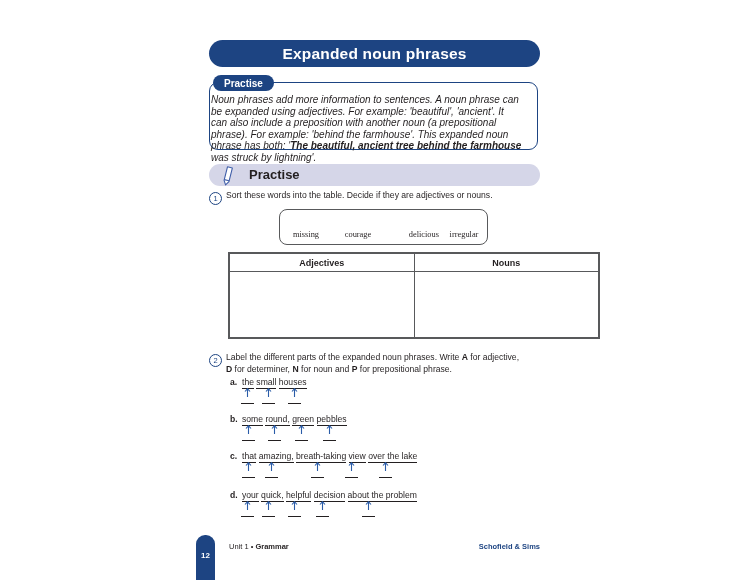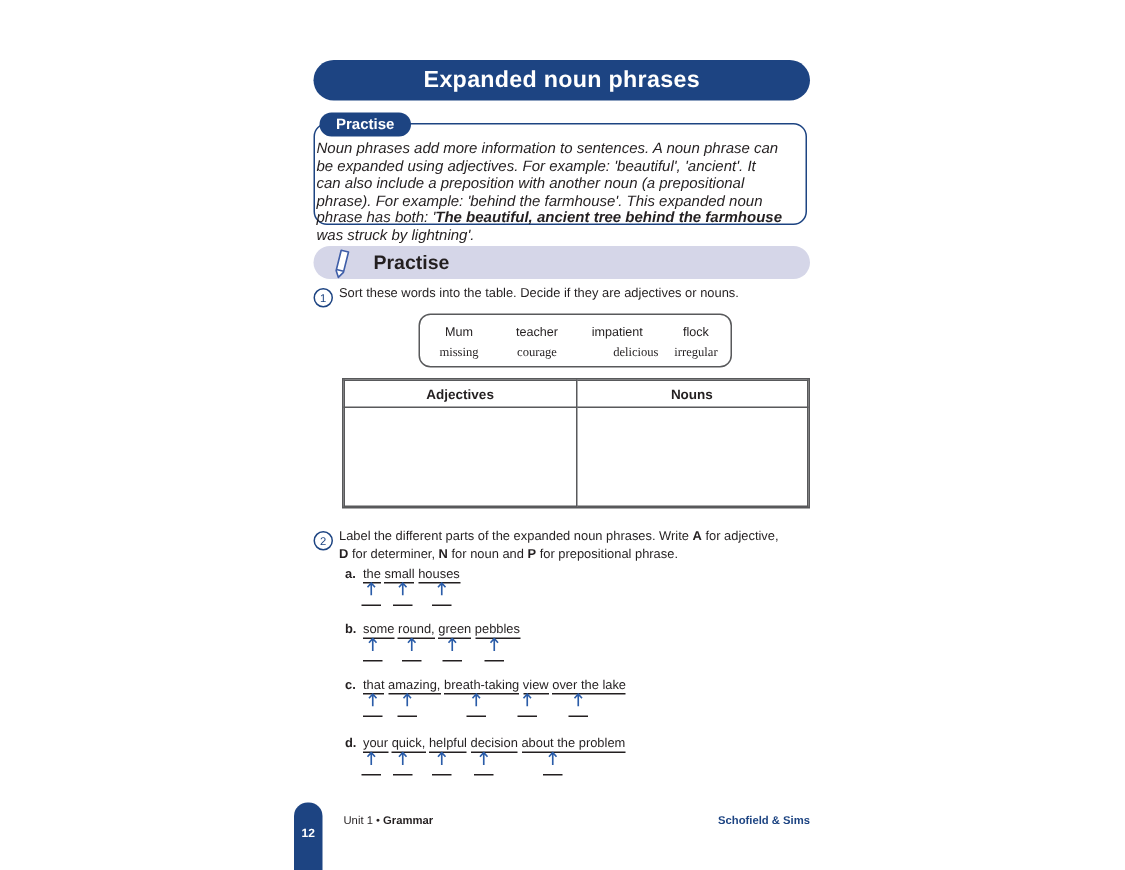--- a/index.html
+++ b/index.html
@@ -130,21 +130,21 @@
   }
   .word-bank-row .w {
     text-align: center;
   }
   .wb-row1 { top: 6px; }
   .wb-row2 { top: 20px; font-family: Liberation Serif, serif; }
   
   .sort-table {
     position: absolute;
     left: 228px; top: 252px;
-    width: 312px; height: 87px;
+    width: 372px; height: 87px;
     border: 1px solid #58595b;
     border-collapse: collapse;
     box-sizing: border-box;
   }
   .sort-table table {
     border-collapse: collapse;
     width: 100%;
     height: 100%;
   }
   .sort-table th {
@@ -248,26 +248,20 @@
         <line x1="10" y1="16.2" x2="15" y2="16.2" stroke="#3f5ea8" stroke-width="1.1"></line>
       </g>
     </svg>
   </div>
   <div class="practise-label">Practise</div>
 
   <div class="qnum" style="left:209px; top:192px;">1</div>
   <div class="qtext" style="left:226px; top:190px; width:320px;">Sort these words into the table. Decide if they are adjectives or nouns.</div>
 
   <div class="word-bank">
-    <div class="word-bank-row wb-row1">
-      <span class="w" style="width:52px;">Mum</span>
-      <span class="w" style="width:52px;">teacher</span>
-      <span class="w" style="width:55px;">impatient</span>
-      <span class="w" style="width:50px;">flock</span>
-    </div>
     <div class="word-bank-row wb-row2">
       <span class="w" style="width:52px;">missing</span>
       <span class="w" style="width:52px;">courage</span>
       <span class="w" style="width:55px;text-align:right;">delicious</span>
       <span class="w" style="width:50px;">irregular</span>
     </div>
   </div>
 
   <div class="sort-table">
     <table>

